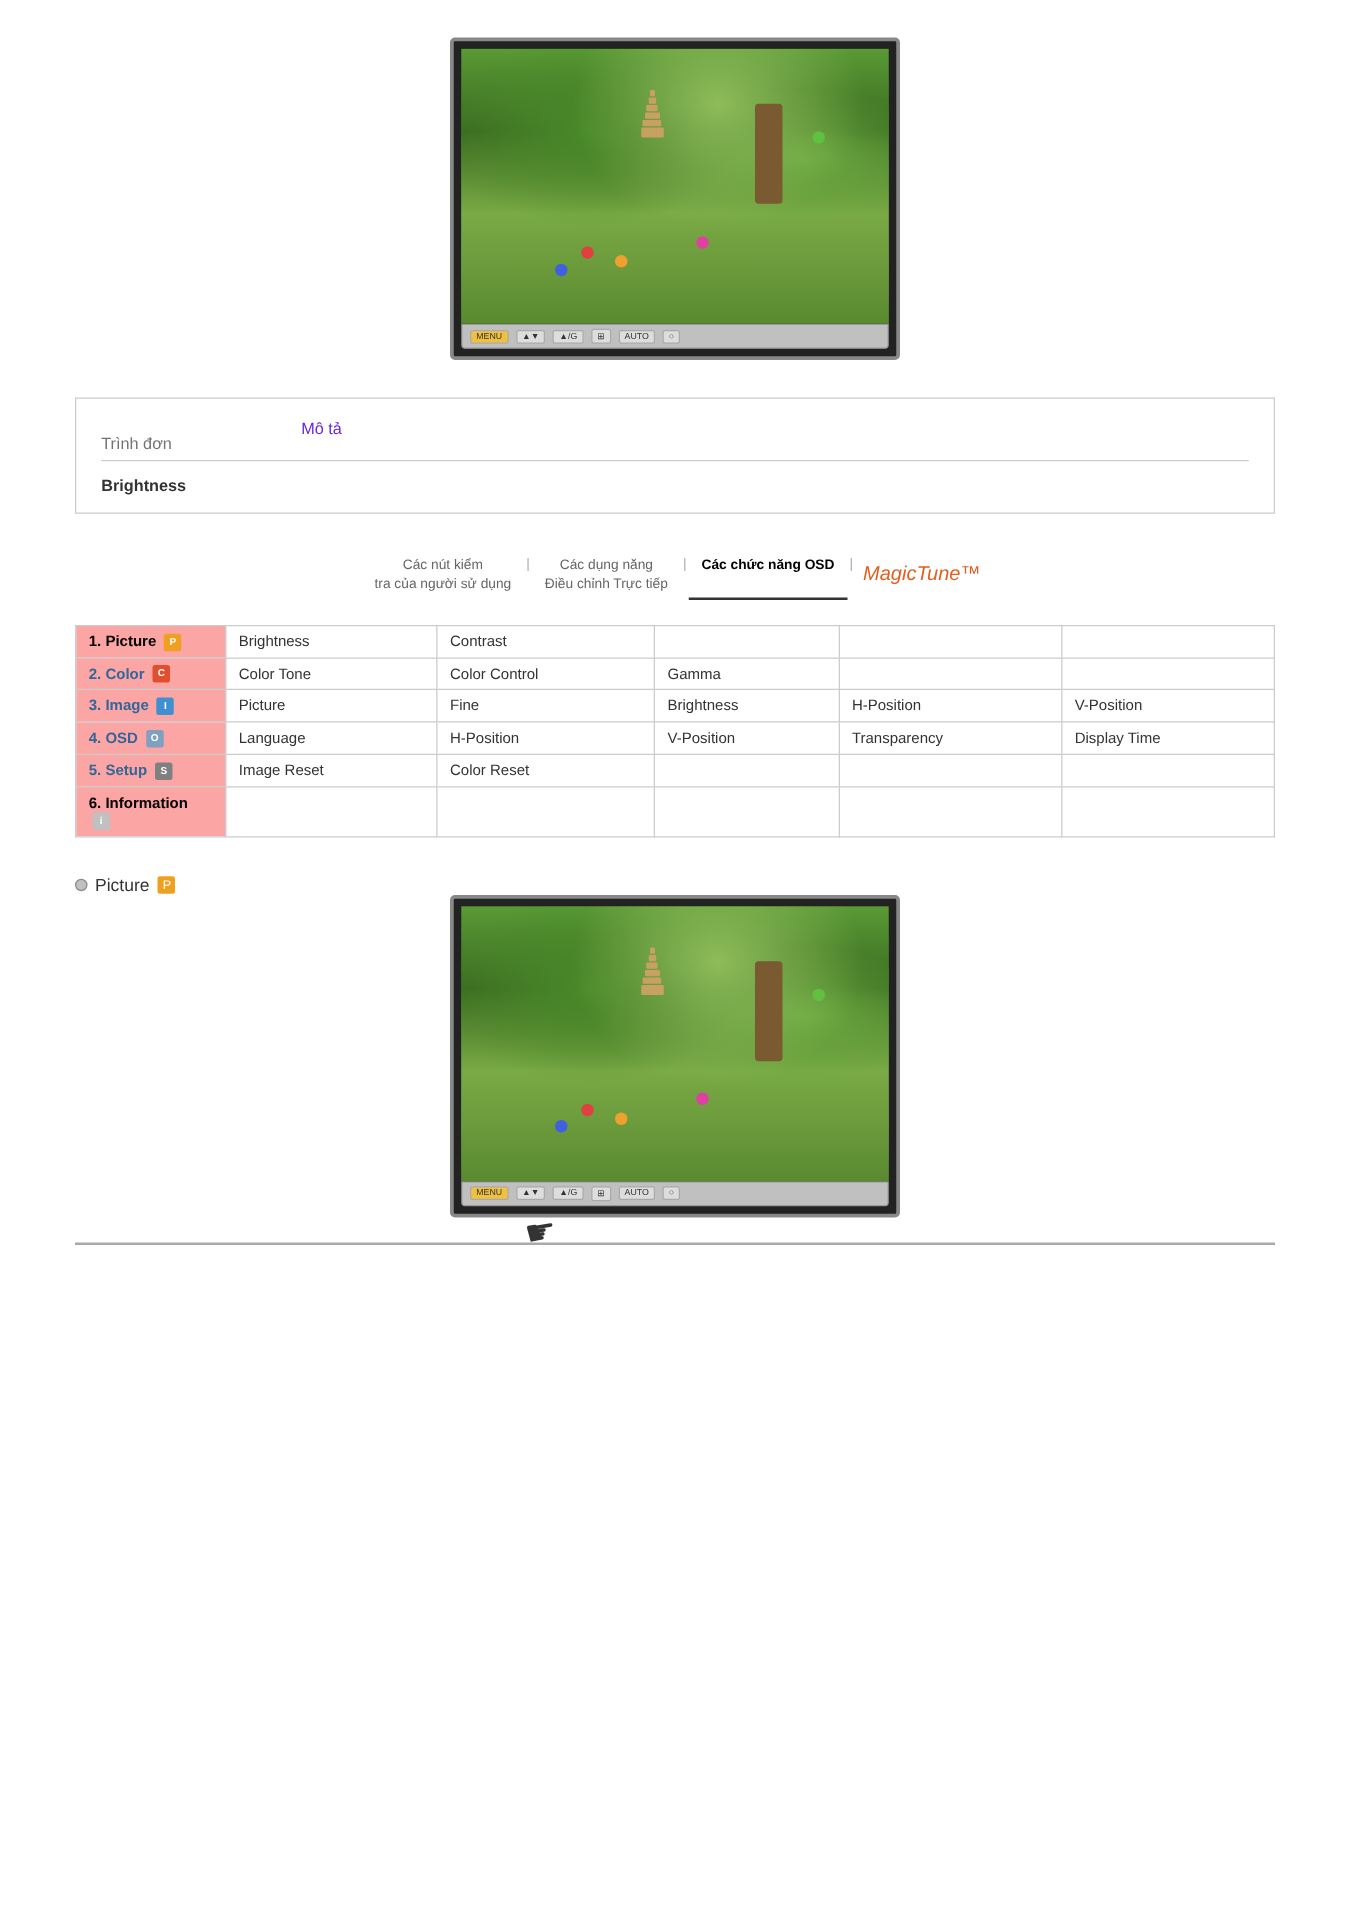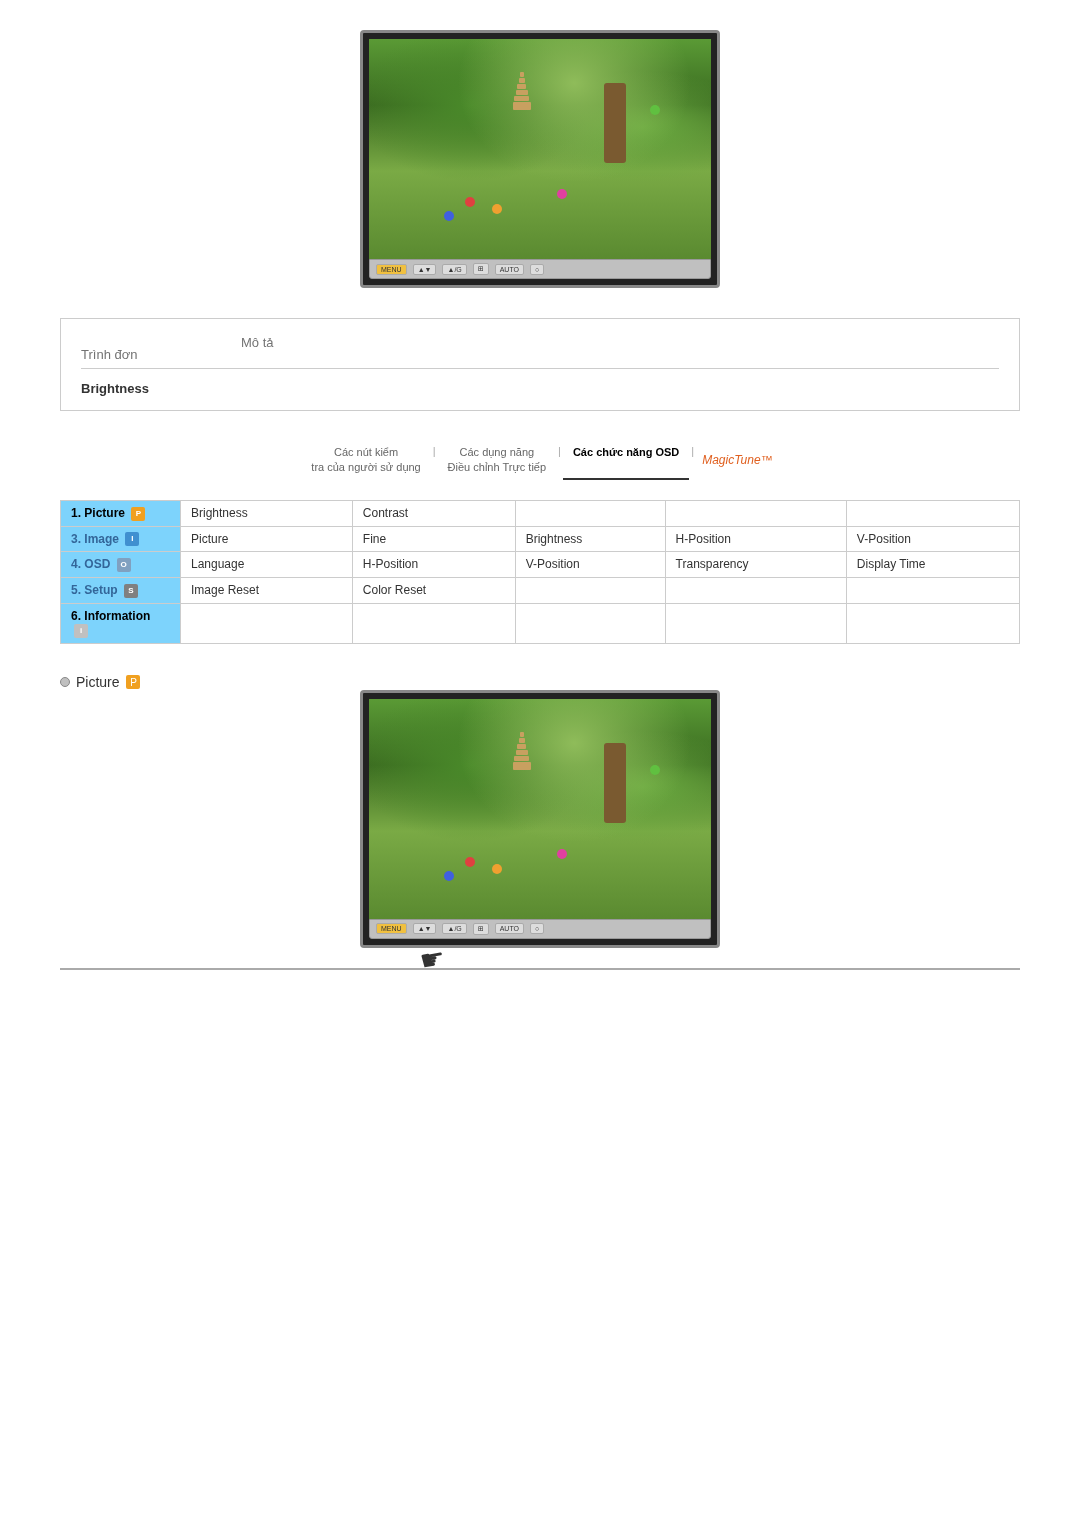--- a/index.html
+++ b/index.html
@@ -135,21 +135,21 @@
       border-bottom: 1px solid #ccc;
       margin-bottom: 8px;
     }
     .menu-header-col1 {
       width: 160px;
       color: #737373;
       margin-top: 12px;
     }
     .menu-header-col2 {
       flex: 1;
-      color: #737373;
+      color: #6d28d9;
     }
     .menu-data-row {
       display: flex;
       padding: 4px 0;
     }
     .menu-data-col1 {
       width: 160px;
       font-weight: bold;
     }
     .menu-data-col2 {
@@ -199,21 +199,21 @@
     .osd-grid td {
       border: 1px solid #ccc;
       padding: 5px 10px;
       font-size: 12px;
       vertical-align: top;
       white-space: nowrap;
     }
     .osd-grid td:first-child {
       font-weight: bold;
       color: #336699;
-      background: #7dd3fc;
+      background: #fca5a5;
       width: 120px;
     }
     .row-picture td:first-child { color: #000; }
     .row-information td:first-child { color: #000; font-weight: bold; }
 
     
     .menu-icon {
       display: inline-block;
       width: 14px;
       height: 14px;
@@ -335,32 +335,40 @@
       <div class="nav-tab">
         <span>Các dụng năng</span><br>
         <span>Điều chỉnh Trực tiếp</span>
       </div>
       <div class="nav-tab-separator">|</div>
       <div class="nav-tab nav-tab-active">
         <span>Các chức năng OSD</span>
       </div>
       <div class="nav-tab-separator">|</div>
       <div class="magictune-badge">
-        <span style="color:#e06020; font-style:italic; font-size:12px;">MagicTune™</span>
+        <span style="color:#e06020; font-style:italic; font-size:16px;">MagicTune™</span>
       </div>
     </div>
   </div>
 
   <table class="osd-grid">
     <tbody>
       <tr class="row-picture">
         <td>1. Picture <span class="menu-icon icon-picture">P</span></td>
         <td>Brightness</td>
         <td>Contrast</td>
         <td></td>
+        <td></td>
+        <td></td>
+      </tr>
+      <tr>
+        <td>2. Color <span class="menu-icon icon-color">C</span></td>
+        <td>Color Tone</td>
+        <td>Color Control</td>
+        <td>Gamma</td>
         <td></td>
         <td></td>
       </tr>
       <tr>
         <td>3. Image <span class="menu-icon icon-image">I</span></td>
         <td>Picture</td>
         <td>Fine</td>
         <td>Brightness</td>
         <td>H-Position</td>
         <td>V-Position</td>

